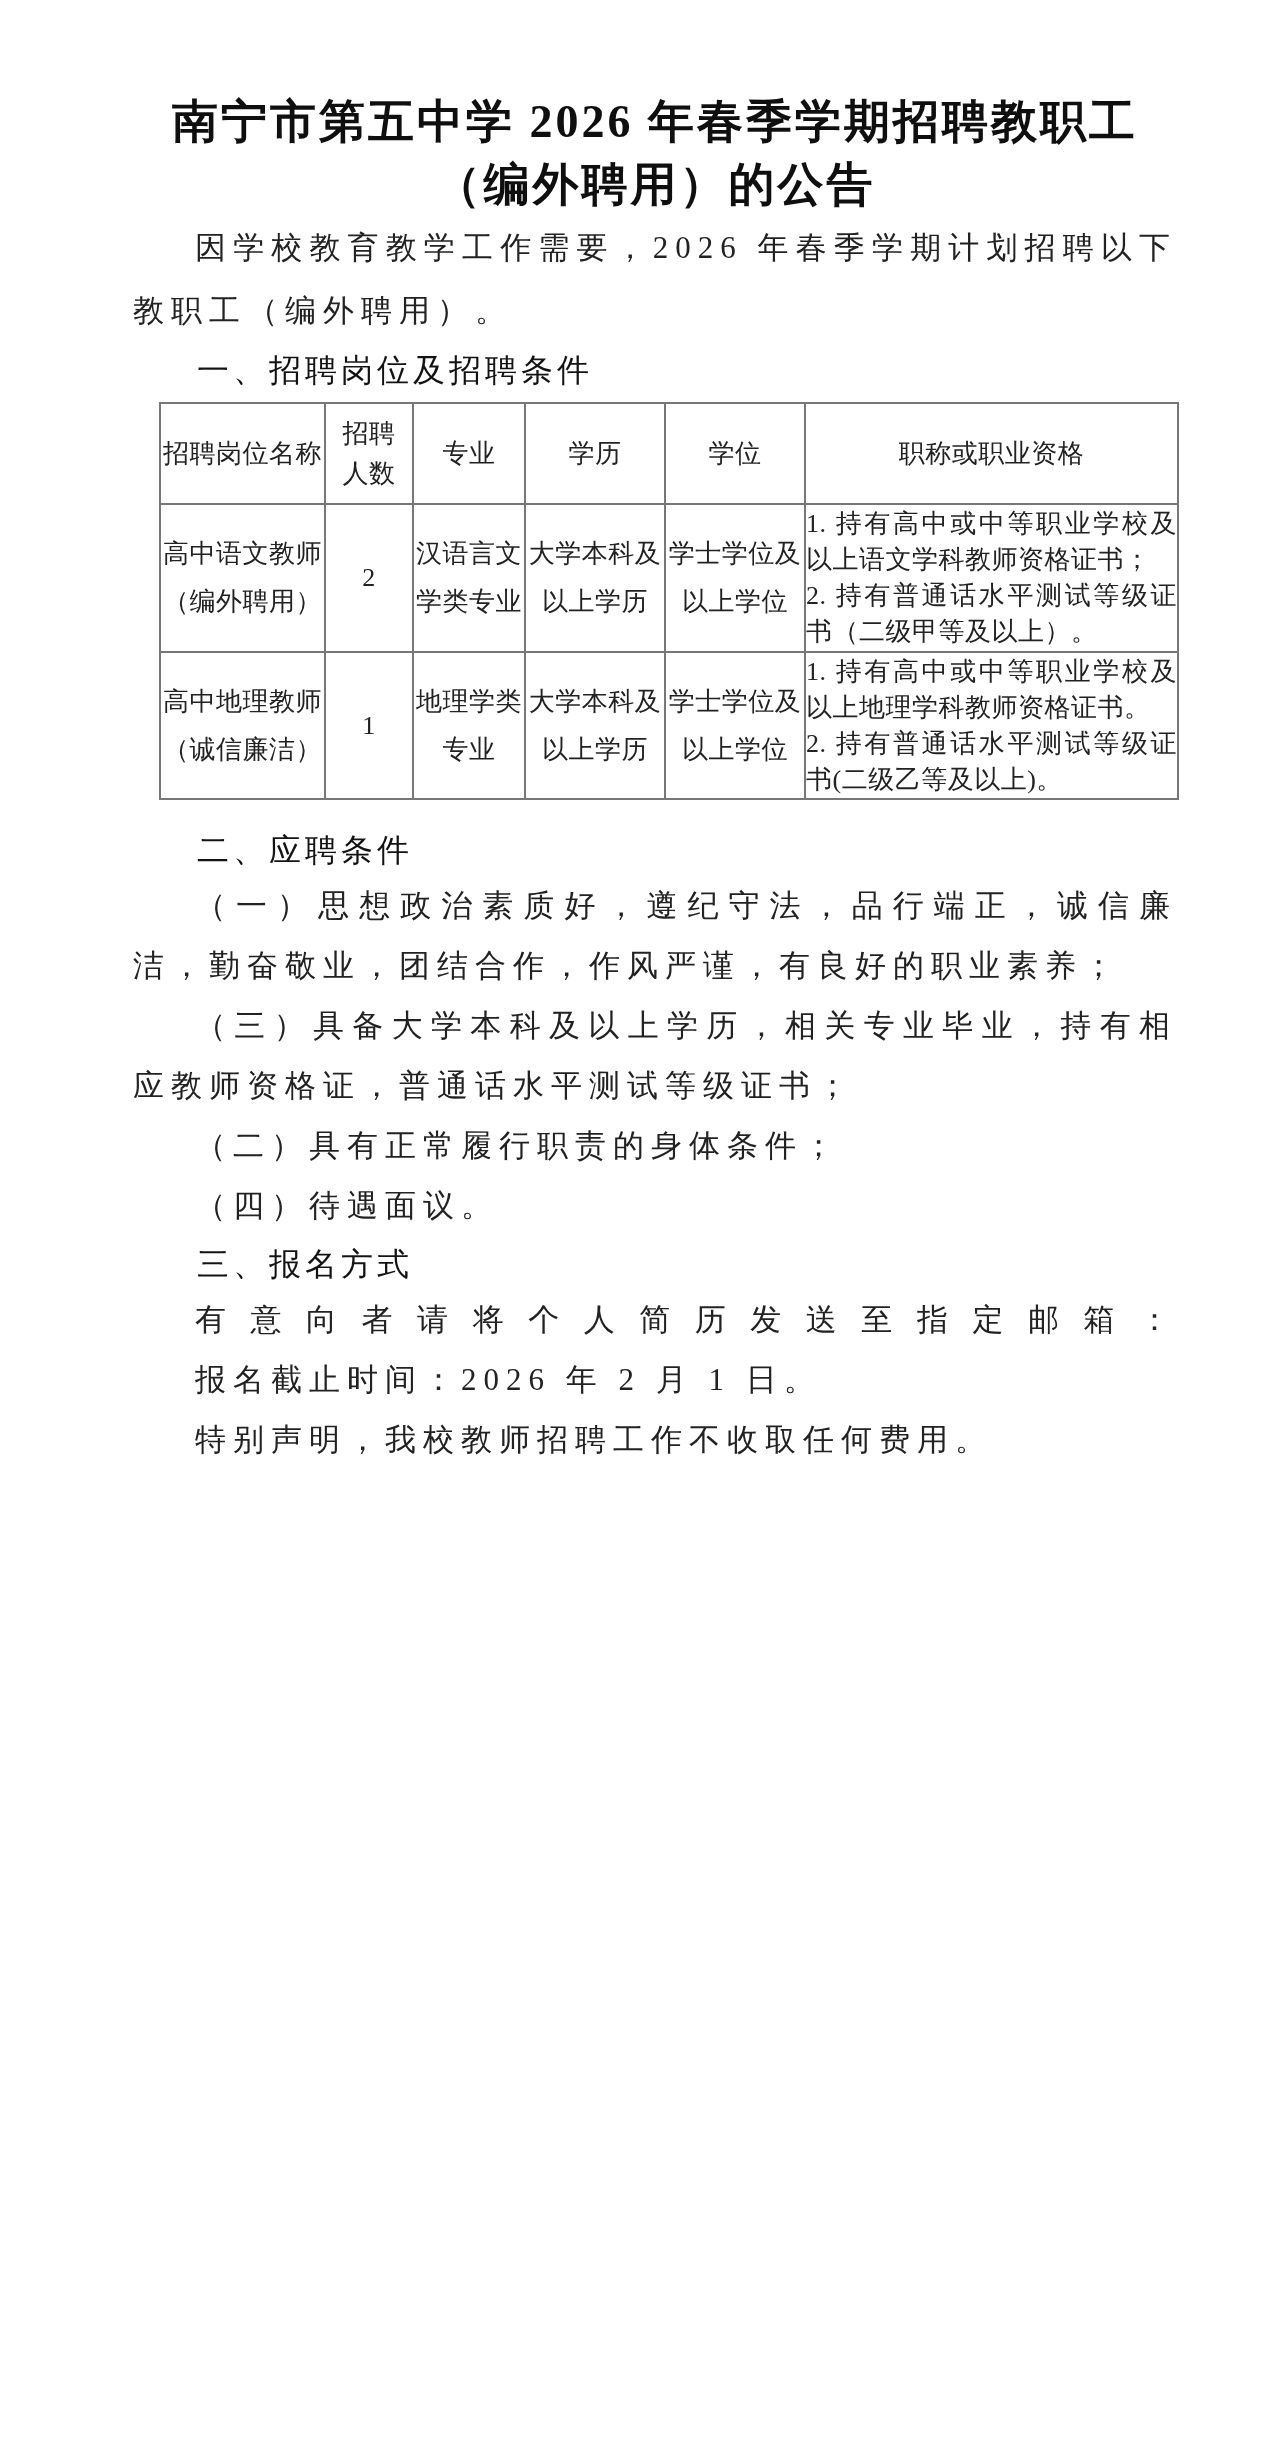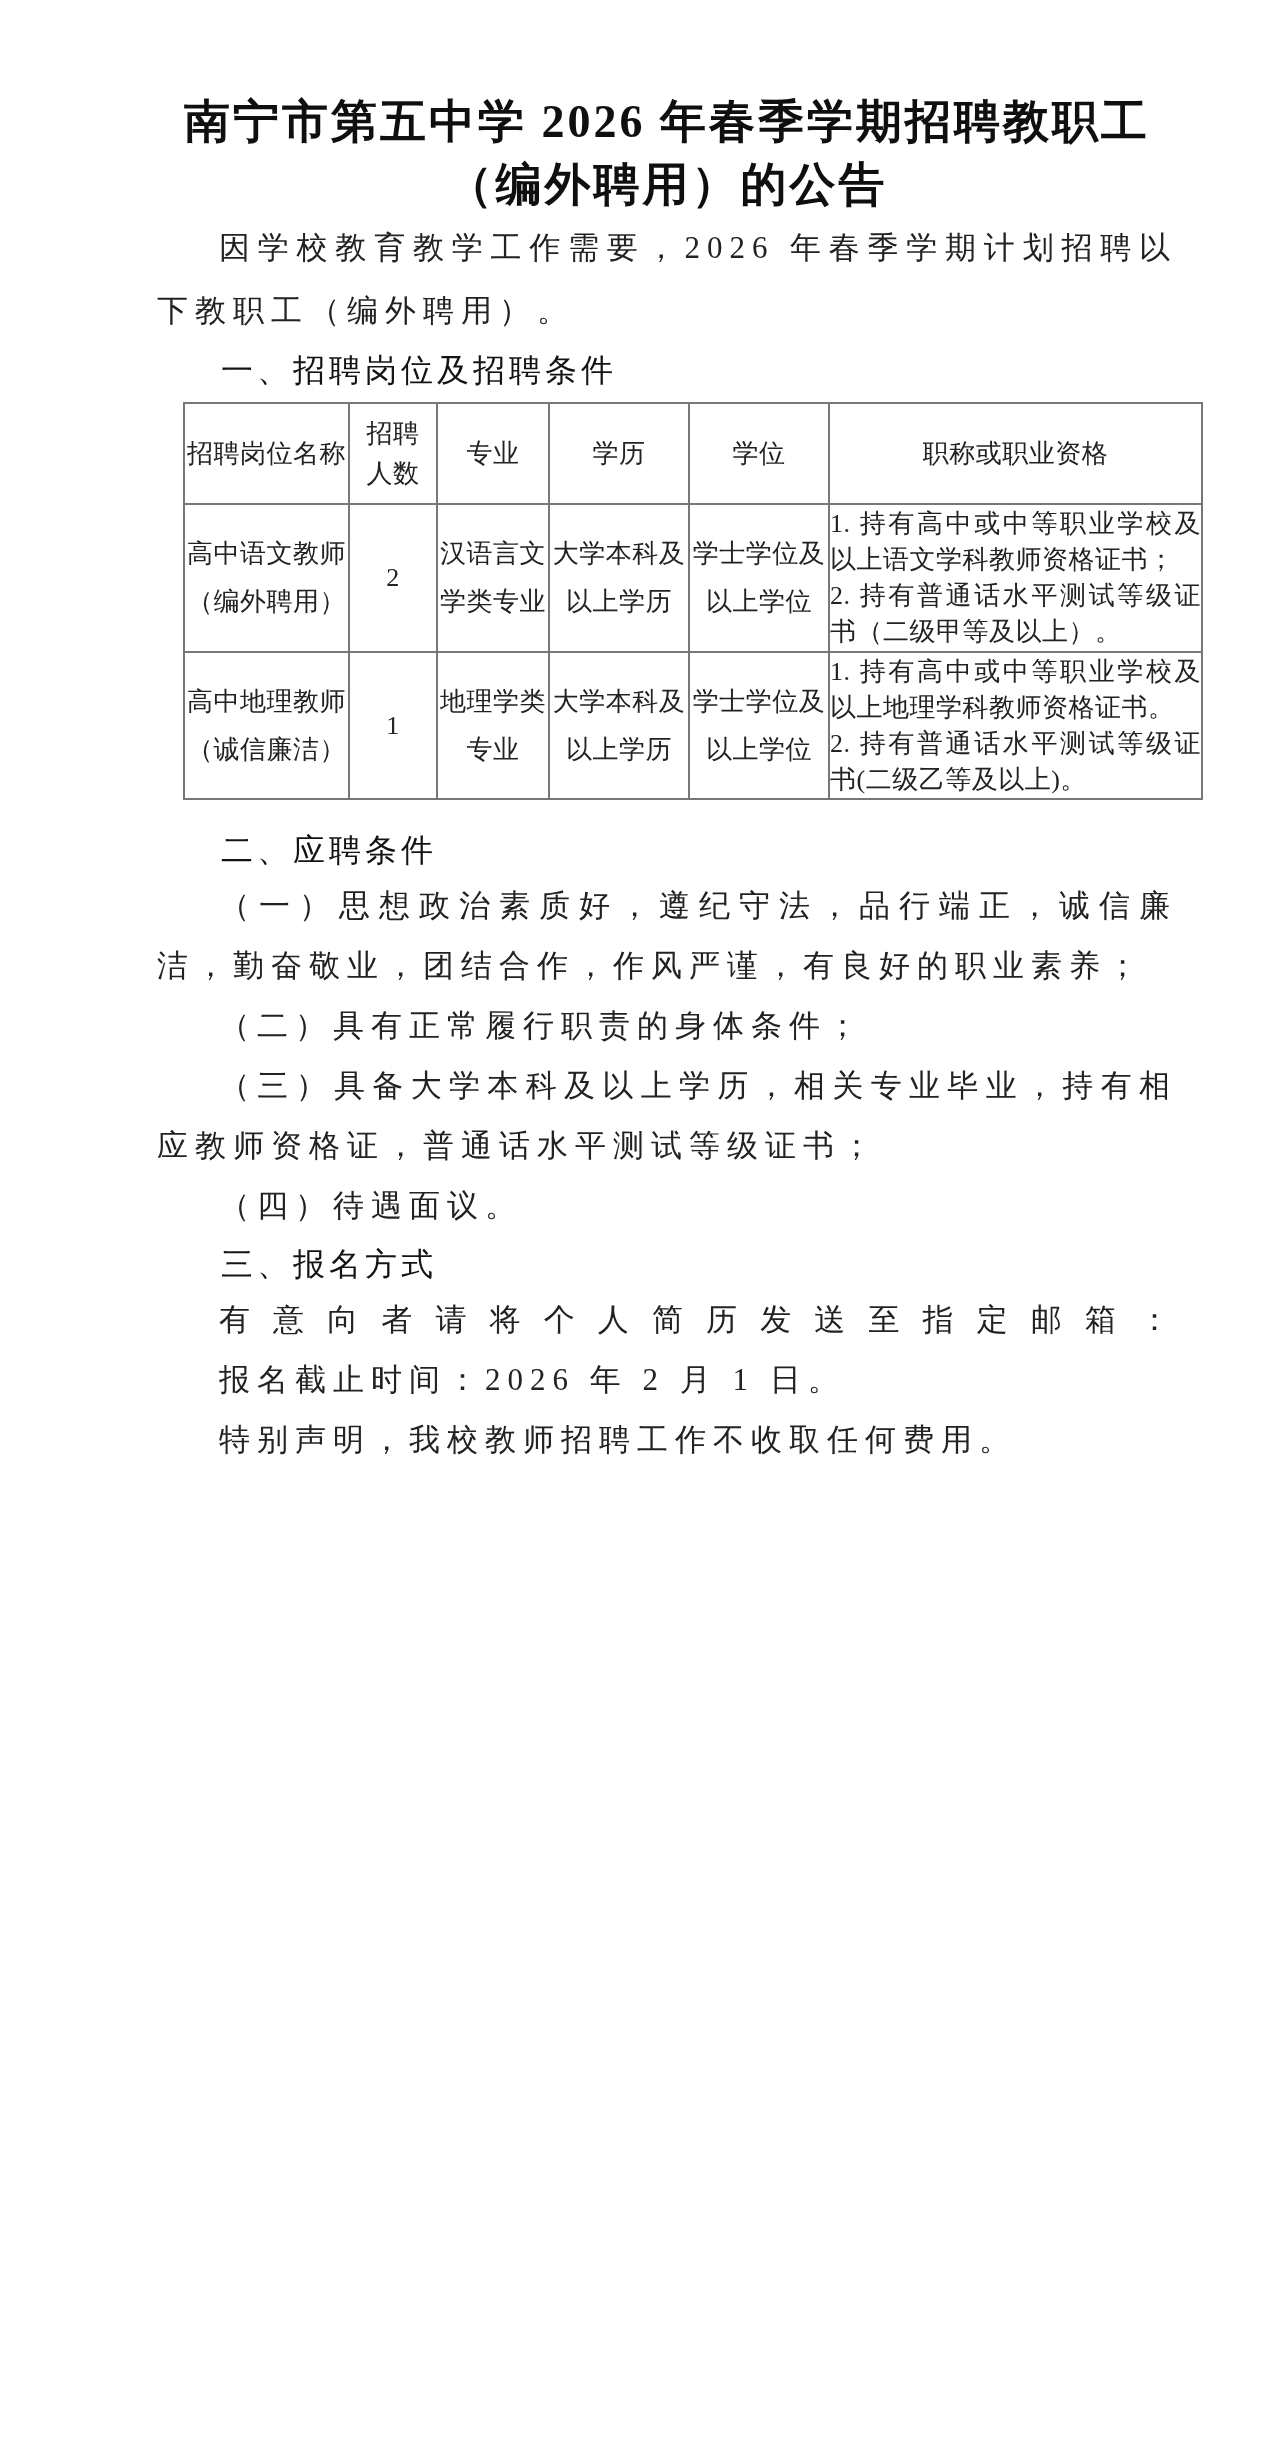--- a/index.html
+++ b/index.html
@@ -2,21 +2,21 @@
 <html><head>
 <meta charset="utf-8">
 <style>
   * { margin:0; padding:0; box-sizing:border-box; }
   html, body { background:#ffffff; }
   body {
     width:1280px; height:2441px; overflow:hidden;
     font-family:"Liberation Serif","DejaVu Serif",serif;
     color:#1e1e1e;
   }
-  .page { padding:90px 103px 0 133px;margin-left:24px; }
+  .page { padding:90px 103px 0 133px; }
 
   .title {
     font-family:"Liberation Serif","DejaVu Serif",serif;
     font-weight:700; font-size:46px; line-height:63px;
     text-align:center; letter-spacing:3px; color:#0f0f0f;
   }
 
   .body-para {
     font-size:31px; line-height:63px; letter-spacing:7px;
     text-align:justify; text-indent:2em; color:#222;
@@ -119,22 +119,22 @@
         <td class="c-qual">
           <div class="qual-item">1. 持有高中或中等职业学校及以上地理学科教师资格证书。</div>
           <div class="qual-item">2. 持有普通话水平测试等级证书(二级乙等及以上)。</div>
         </td>
       </tr>
     </tbody>
   </table>
 
   <h2 class="section-heading hm2">二、应聘条件</h2>
   <p class="body-para cond">（一）思想政治素质好，遵纪守法，品行端正，诚信廉洁，勤奋敬业，团结合作，作风严谨，有良好的职业素养；</p>
+  <p class="body-para cond">（三）具备大学本科及以上学历，相关专业毕业，持有相应教师资格证，普通话水平测试等级证书；</p>
   <p class="body-para cond">（二）具有正常履行职责的身体条件；</p>
-  <p class="body-para cond">（三）具备大学本科及以上学历，相关专业毕业，持有相应教师资格证，普通话水平测试等级证书；</p>
   <p class="body-para cond">（四）待遇面议。</p>
 
   <h2 class="section-heading hm3">三、报名方式</h2>
   <p class="body-para cond stretch">有意向者请将个人简历发送至指定邮箱：</p>
   <p class="body-para cond">报名截止时间：2026 年 2 月 1 日。</p>
   <p class="body-para cond">特别声明，我校教师招聘工作不收取任何费用。</p>
 
 
 </div>
 

